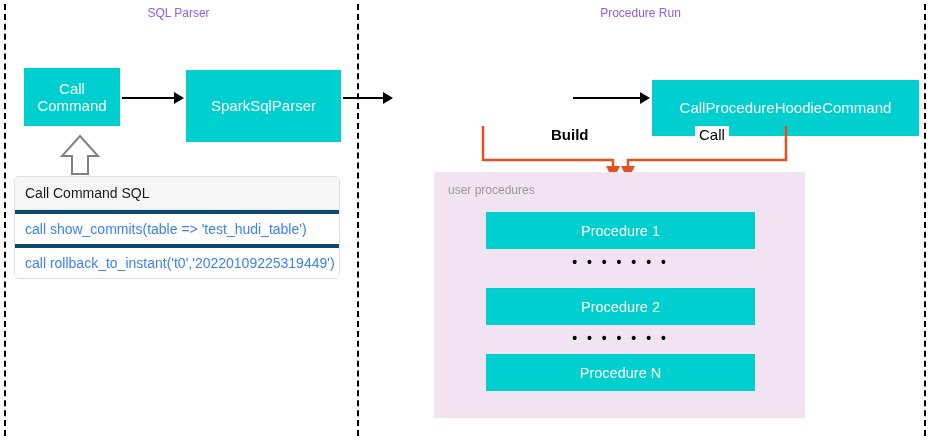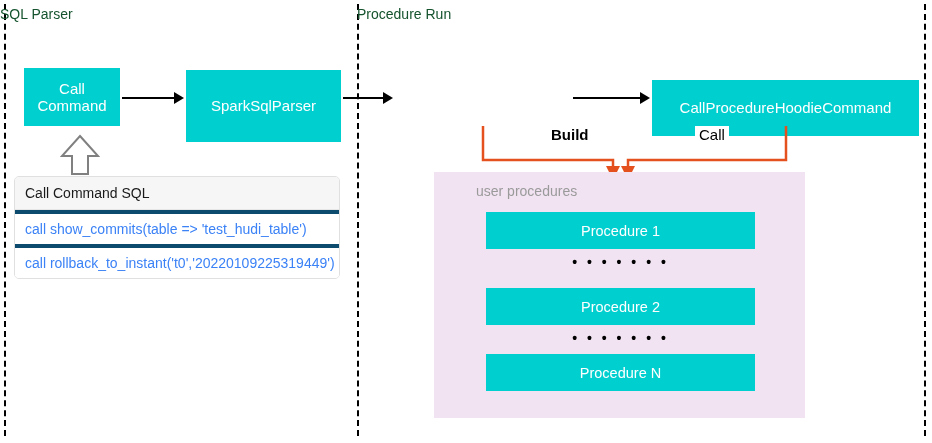--- a/index.html
+++ b/index.html
@@ -26,22 +26,23 @@
     height: 432px;
     border-left: 2px dashed #000000;
   }
   #divider-left  { left: 4px;   }
   #divider-mid   { left: 357px; }
   #divider-right { left: 924px; }
 
   
   .section-title {
     position: absolute;
-    font-size: 14px;
-    color: #14532d;
+    font-size: 12px;
+    color: #8b5cf6;
+    text-align: center;
     white-space: nowrap;
   }
   #title-sql-parser    { left: 0px;   top: 6px;  width: 357px; }
   #title-procedure-run { left: 357px; top: 6px;  width: 567px; }
 
   
   .node {
     position: absolute;
     background: #00CFCF;
     color: #ffffff;
@@ -144,23 +145,22 @@
     top: 172px;
     width: 371px;
     height: 246px;
     background: #F2E3F2;
     box-sizing: border-box;
   }
   #user-procedures-label {
     position: absolute;
     left: 14px;
     top: 11px;
-    font-size: 14px;
+    font-size: 12px;
     color: #9a9a9a;
-    margin-left: 28px;
   }
   .procedure-box {
     position: absolute;
     left: 52px;
     width: 269px;
     height: 37px;
     background: #00CFCF;
     color: #ffffff;
     font-size: 14.5px;
     display: flex;

